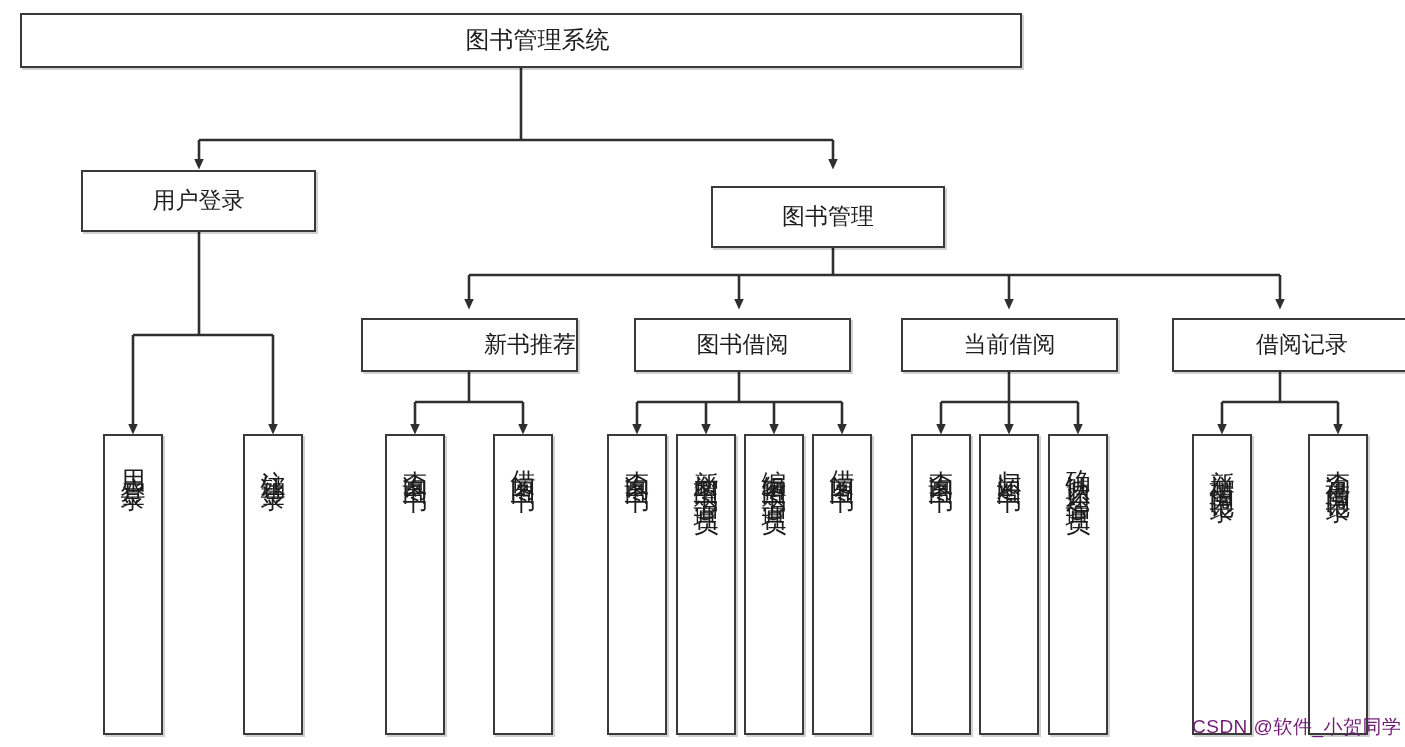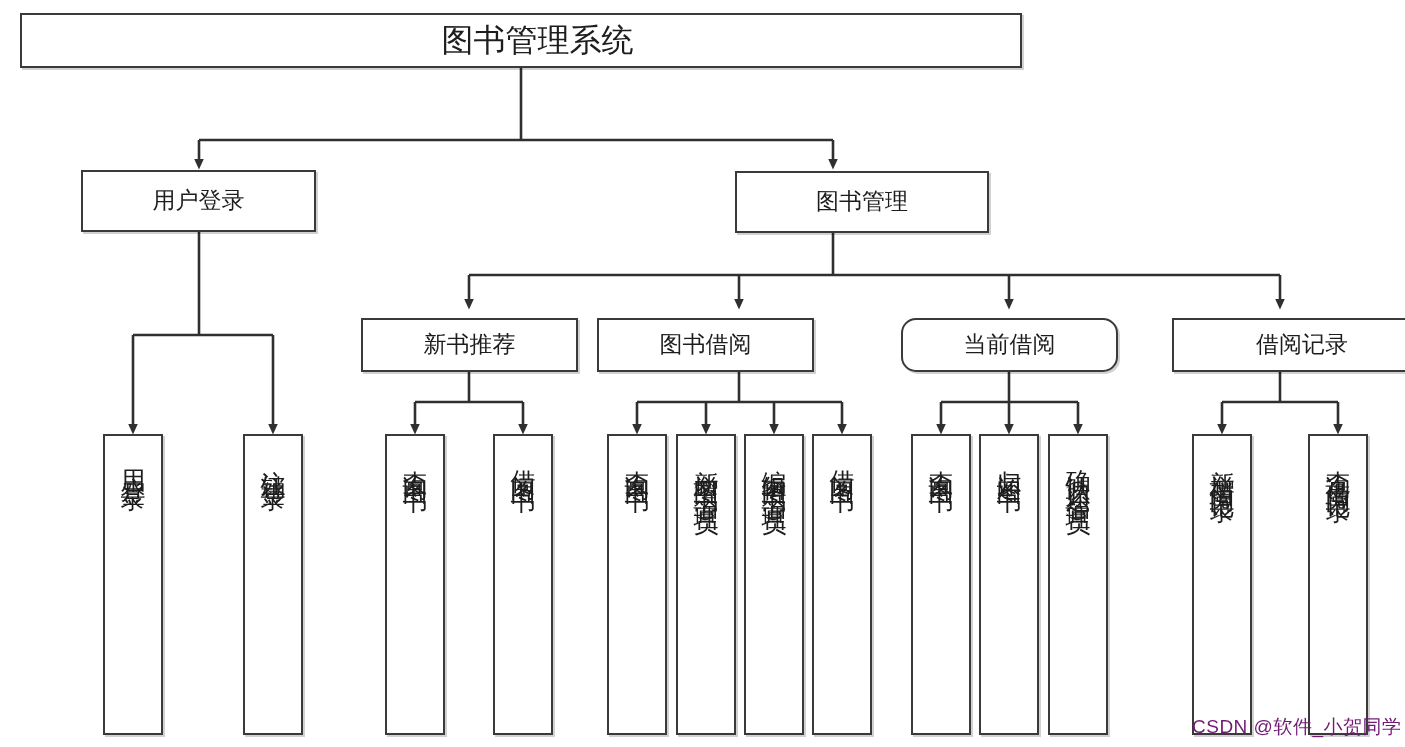--- a/index.html
+++ b/index.html
@@ -39,21 +39,21 @@
   .node .lbl {
     color: #1d1d1d;
     line-height: 1.18;
     text-align: center;
     white-space: pre;
   }
   .node.horiz .lbl {
     font-size: 23px;
   }
   .node.root .lbl {
-    font-size: 32px;
+    font-size: 24px;
     margin-left: 33px;
   }
   .node.vert {
     align-items: flex-start;
     padding-top: 14px;
   }
   .node.vert .lbl {
     writing-mode: vertical-rl;
     text-orientation: upright;
     font-size: 25px;
@@ -125,31 +125,31 @@
     </g>
   </svg>
 
   <div class="node root horiz" style="left:20px;top:13px;width:1002px;height:55px;">
     <span class="lbl">图书管理系统</span>
   </div>
 
   <div class="node horiz" style="left:81px;top:170px;width:235px;height:62px;">
     <span class="lbl">用户登录</span>
   </div>
-  <div class="node horiz" style="left:711px;top:171px;width:254px;height:62px;margin-left:24px;">
+  <div class="node horiz" style="left:711px;top:186px;width:234px;height:62px;">
     <span class="lbl">图书管理</span>
   </div>
 
-  <div class="node horiz" style="left:361px;top:318px;width:217px;height:54px;">
+  <div class="node horiz" style="left:361px;top:318px;width:217px;height:54px;justify-content:flex-end;">
     <span class="lbl">新书推荐</span>
   </div>
-  <div class="node horiz" style="left:597px;top:318px;width:217px;height:54px;font-family:Liberation Serif, serif;">
+  <div class="node horiz" style="left:634px;top:318px;width:217px;height:54px;font-family:Liberation Serif, serif;">
     <span class="lbl">图书借阅</span>
   </div>
-  <div class="node horiz" style="left:901px;top:318px;width:217px;height:54px;border-radius:15px;">
+  <div class="node horiz" style="left:901px;top:318px;width:217px;height:54px;">
     <span class="lbl">当前借阅</span>
   </div>
   <div class="node horiz" style="left:1172px;top:318px;width:260px;height:54px;">
     <span class="lbl">借阅记录</span>
   </div>
 
   <div class="node vert" style="left:103px;top:434px;width:60px;height:301px;">
     <span class="lbl">用户登录</span>
   </div>
   <div class="node vert" style="left:243px;top:434px;width:60px;height:301px;">

